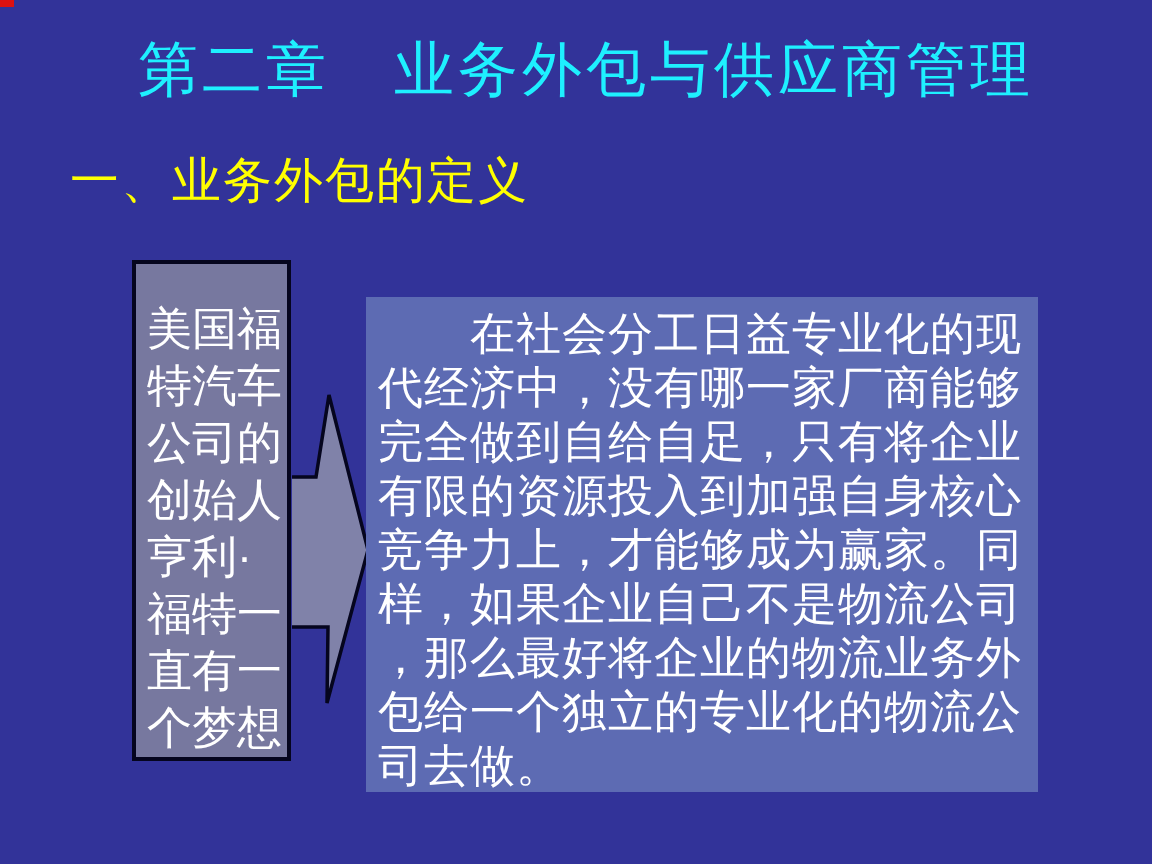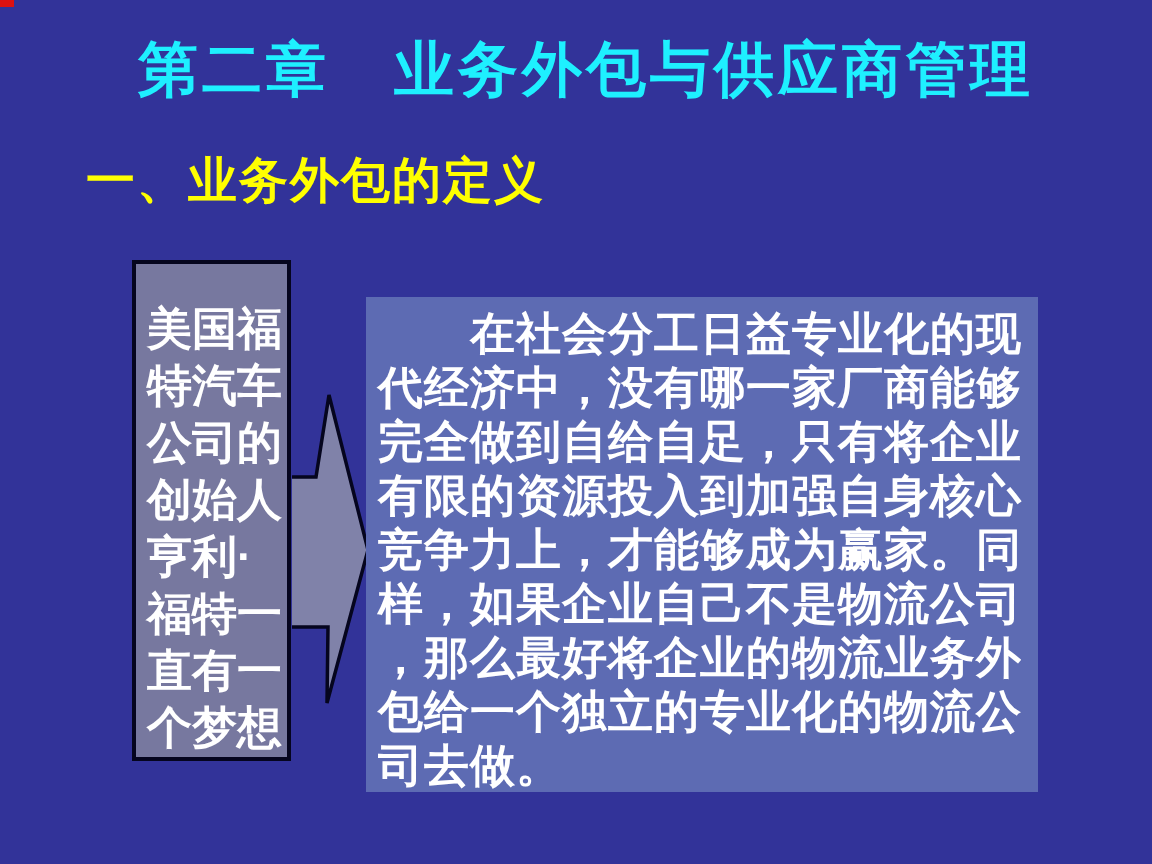--- a/index.html
+++ b/index.html
@@ -2,41 +2,40 @@
 <html><head>
 <meta charset="utf-8">
 <style>
   html,body{margin:0;padding:0;}
   #slide{
     position:relative;
     width:1152px;height:864px;
     background:#323399;
     overflow:hidden;
     font-family:"Liberation Sans",sans-serif;
-    font-weight:bold;
+    font-weight:normal;
   }
   #corner-mark{
     position:absolute;left:0;top:0;
     width:14px;height:7px;
     background:#dd1111;
   }
   #title{
     position:absolute;left:138px;top:34px;
     font-size:60px;line-height:1.2;
     letter-spacing:4px;
     color:#1ef0ff;
     white-space:nowrap;
   }
   #subtitle{
     position:absolute;left:70px;top:152px;
     font-size:49px;line-height:1.15;
     letter-spacing:2px;
     color:#ffff00;
     white-space:nowrap;
-    margin-left:16px;
   }
   #left-box{
     position:absolute;left:132px;top:260px;
     width:159px;height:501px;
     box-sizing:border-box;
     background:#77789f;
     border:4px solid #05051e;
   }
   #left-box-text{
     position:absolute;left:11px;top:36px;

